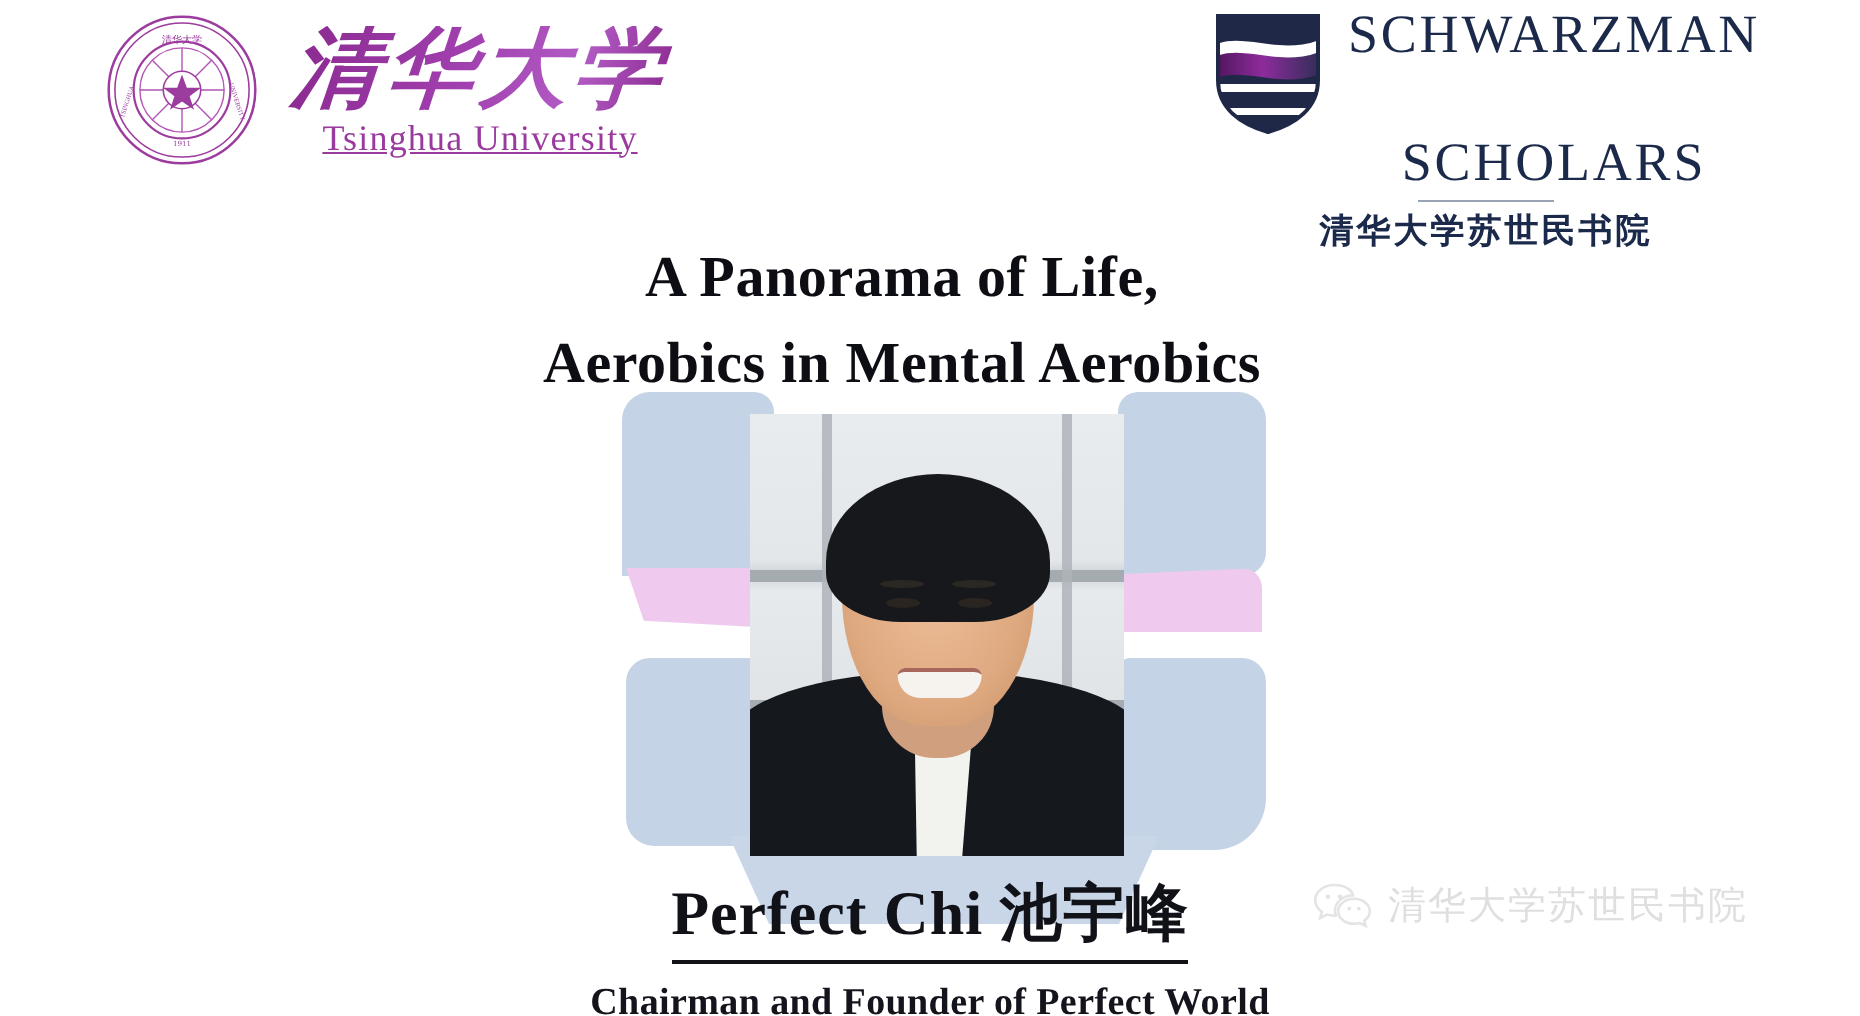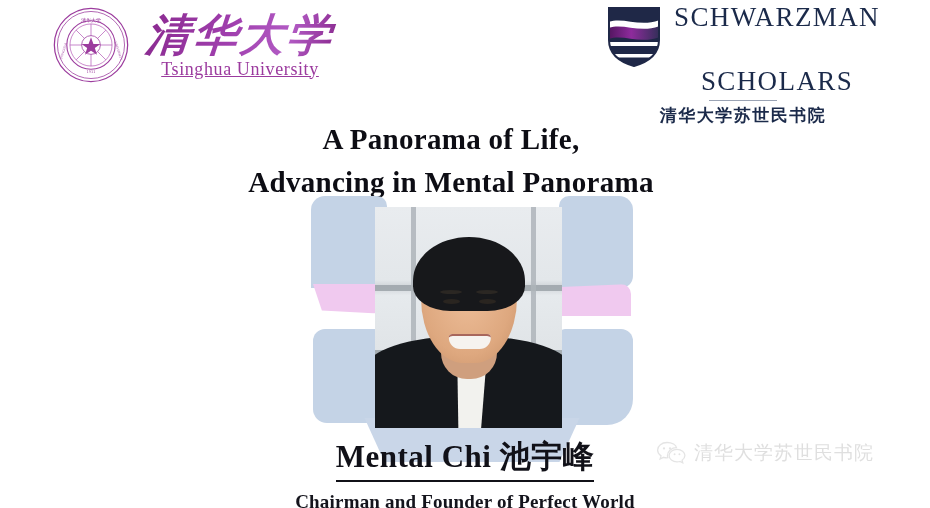--- a/index.html
+++ b/index.html
@@ -428,21 +428,21 @@
           <div class="sch-line2">SCHOLARS</div>
         </div>
       </div>
       <div class="sch-rule"></div>
       <div class="sch-cn">清华大学苏世民书院</div>
     </div>
   </div>
 
   <div class="title-block">
     <div class="title-line">A Panorama of Life,</div>
-    <div class="title-line">Advancing in Mental Panorama</div>
+    <div class="title-line">Aerobics in Mental Aerobics</div>
   </div>
 
   <div class="stage">
     <div class="deco deco-lu"></div>
     <div class="deco deco-lp"></div>
     <div class="deco deco-ll"></div>
     <div class="deco deco-ru"></div>
     <div class="deco deco-rp"></div>
     <div class="deco deco-rl"></div>
     <div class="deco deco-band"></div>
@@ -460,21 +460,21 @@
       <div class="ph-hair"></div>
       <div class="ph-brow ph-brow-l"></div>
       <div class="ph-brow ph-brow-r"></div>
       <div class="ph-eye ph-eye-l"></div>
       <div class="ph-eye ph-eye-r"></div>
       <div class="ph-mouth"></div>
     </div>
   </div>
 
   <div class="name-block">
-    <div class="speaker-name">Mental Chi 池宇峰</div>
+    <div class="speaker-name">Perfect Chi 池宇峰</div>
     <div class="speaker-role">Chairman and Founder of Perfect World</div>
   </div>
 
   <div class="watermark">
     <div class="wm-icon">
       <svg viewBox="0 0 30 26" width="30" height="26" aria-hidden="true">
         <path d="M11 2.5 C5.8 2.5 1.6 5.9 1.6 10.1 C1.6 12.4 2.9 14.5 5 15.9 L4.1 19 L7.5 17.3 C8.6 17.6 9.8 17.8 11 17.8 C11.3 17.8 11.6 17.8 11.9 17.7 C11.6 17 11.5 16.2 11.5 15.4 C11.5 11.1 15.6 7.7 20.5 7.7 C20.2 4.8 16.1 2.5 11 2.5 Z" fill="none" stroke="#cfcfcf" stroke-width="1.3"></path>
         <circle cx="8" cy="8.4" r="1.15" fill="#cfcfcf"></circle>
         <circle cx="14" cy="8.4" r="1.15" fill="#cfcfcf"></circle>
         <path d="M21 9.4 C25.4 9.4 28.9 12.2 28.9 15.6 C28.9 17.5 27.8 19.2 26.1 20.3 L26.8 22.9 L23.9 21.5 C23 21.8 22 21.9 21 21.9 C16.6 21.9 13.1 19.1 13.1 15.6 C13.1 12.2 16.6 9.4 21 9.4 Z" fill="none" stroke="#cfcfcf" stroke-width="1.3"></path>

